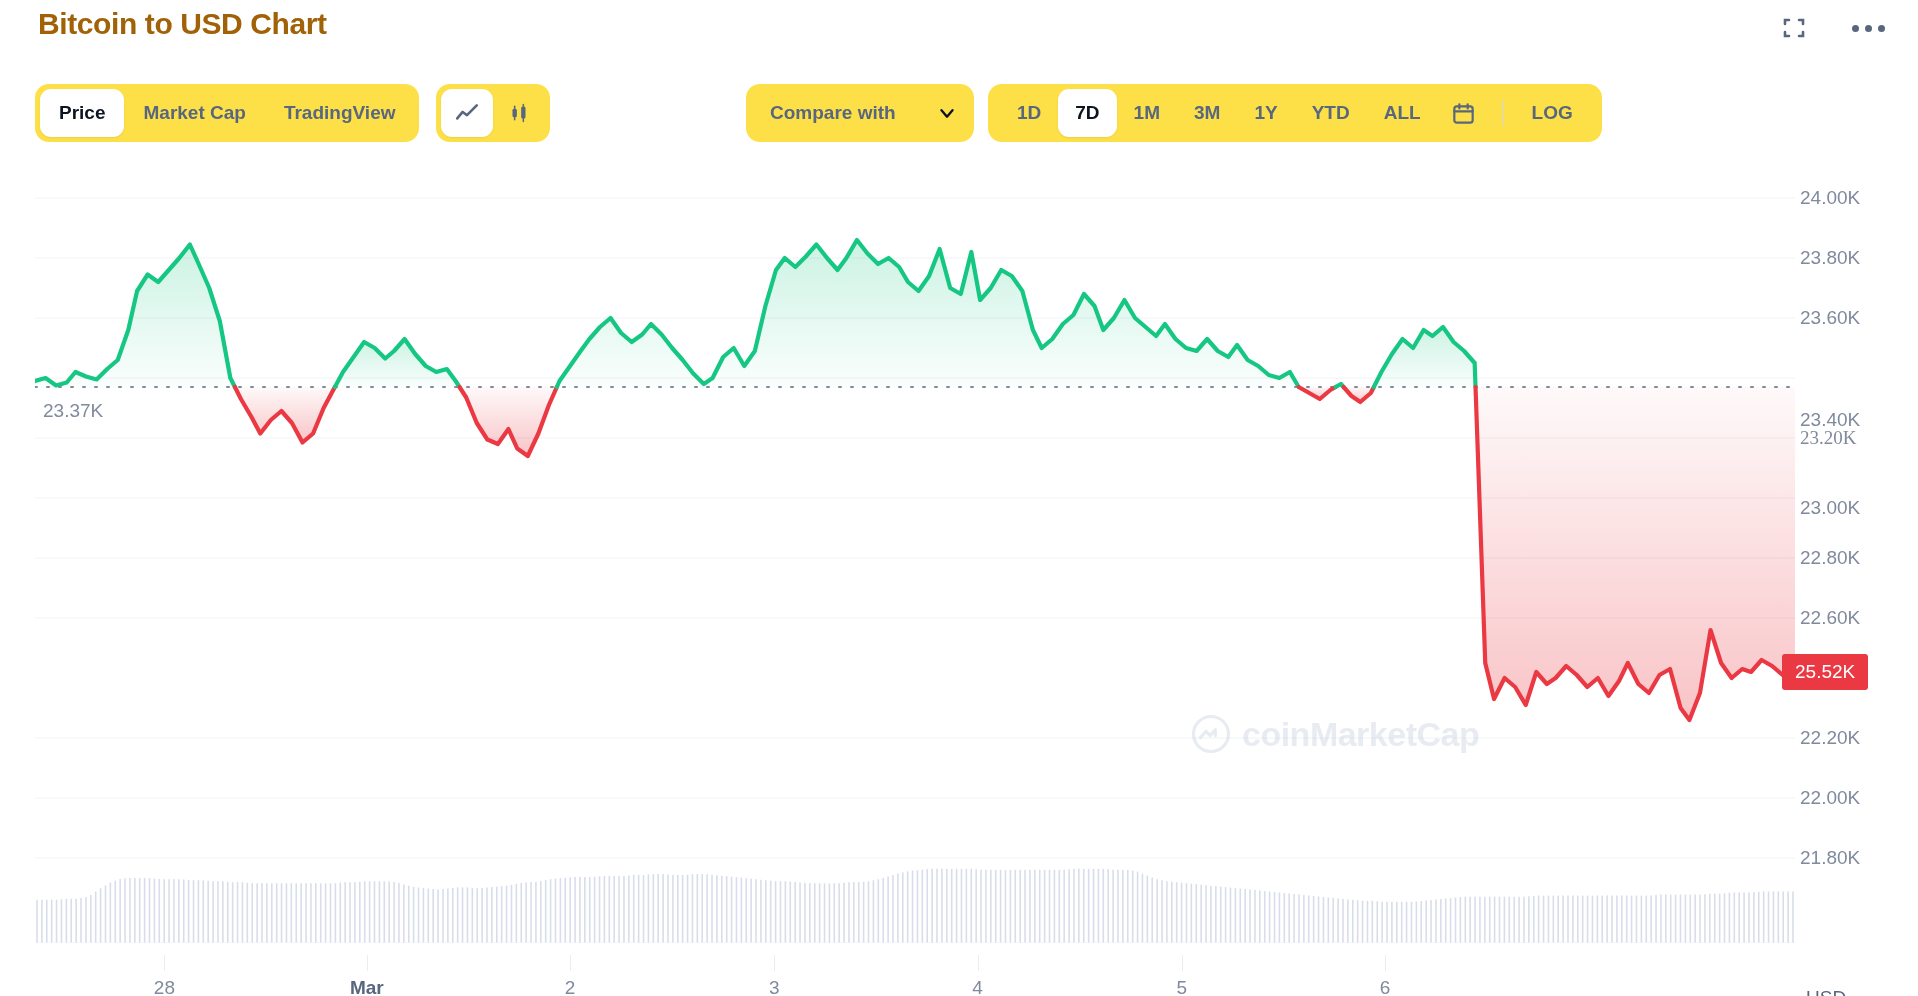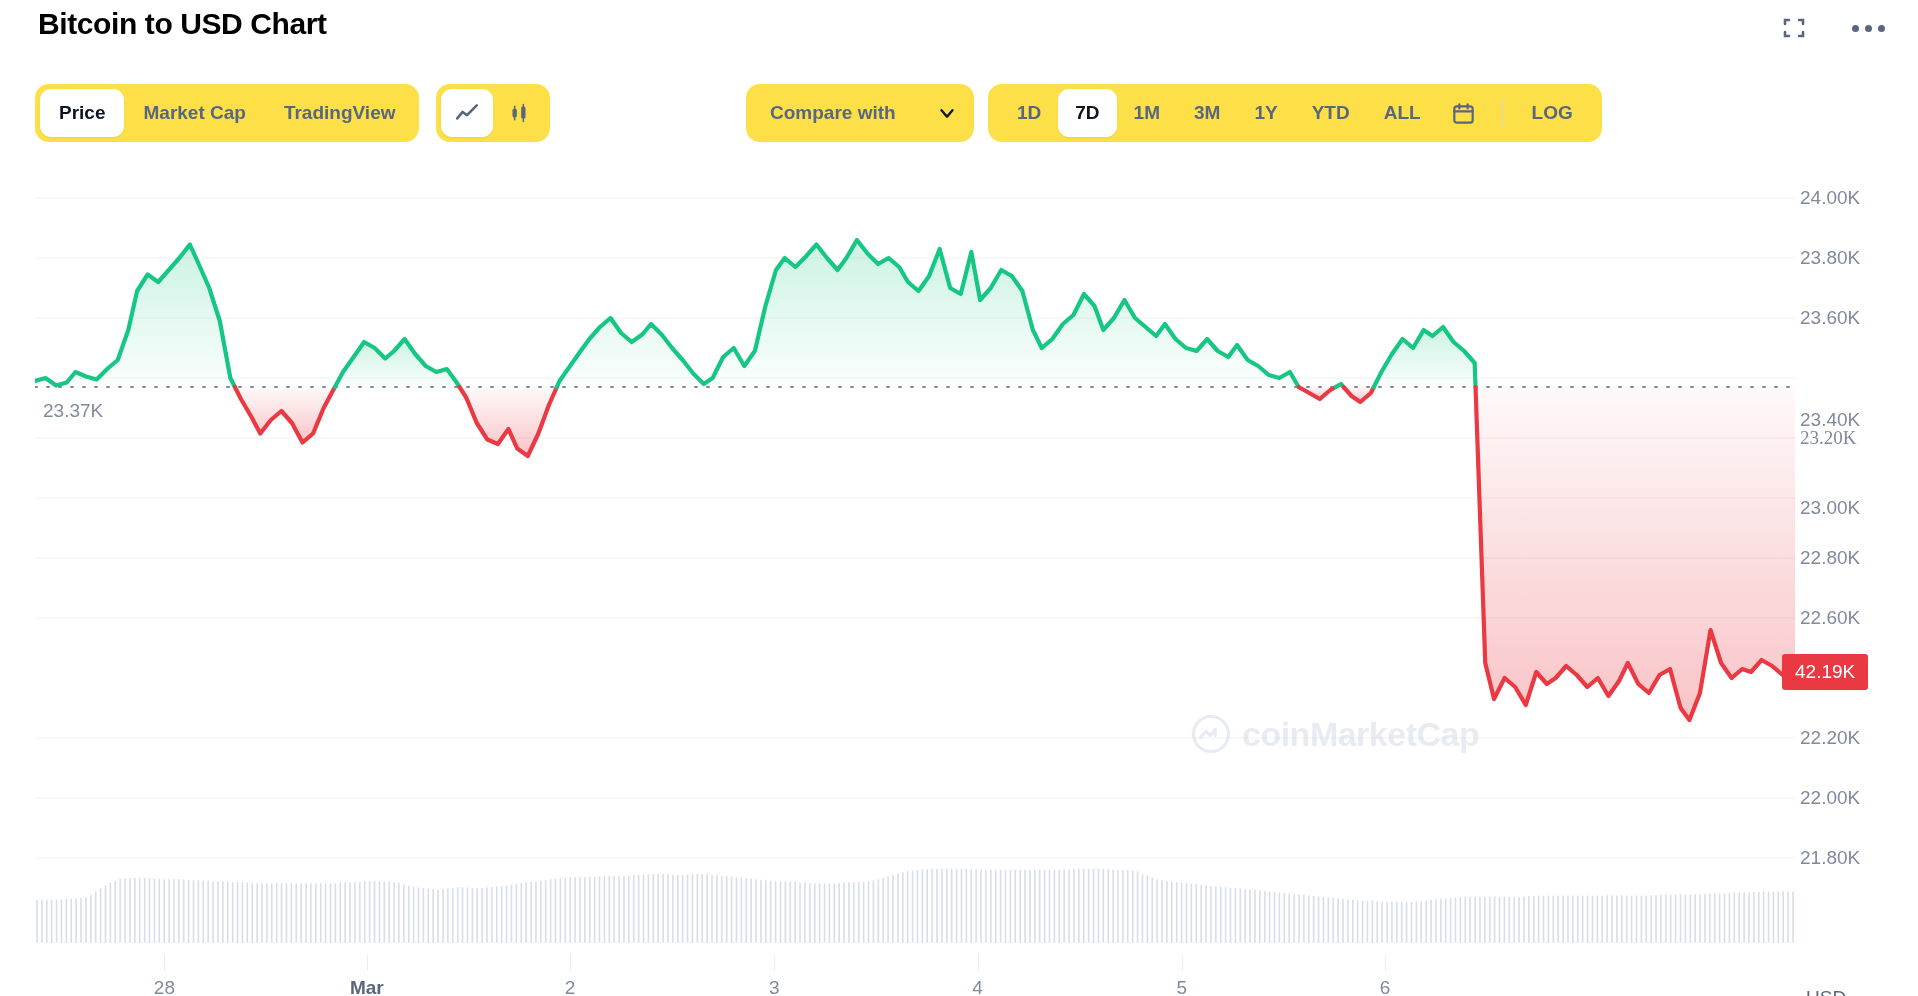--- a/index.html
+++ b/index.html
@@ -26,21 +26,21 @@
     height: 62px;
     display: flex;
     align-items: center;
   }
   .page-title {
     position: absolute;
     left: 38px;
     top: 7px;
     font-size: 30px;
     font-weight: 700;
-    color: #000000;
+    color: #a16207;
     letter-spacing: -0.4px;
     white-space: nowrap;
   }
   .header-actions {
     position: absolute;
     right: 30px;
     top: 8px;
     display: flex;
     align-items: center;
     gap: 34px;
@@ -708,21 +708,21 @@
         <div class="ylabel" style="top: 90px;">23.80K</div>
         <div class="ylabel" style="top: 150px;">23.60K</div>
         <div class="ylabel" style="top: 204px; margin-top: 48px;">23.40K</div>
         <div class="ylabel" style="top: 270px; font-family: Liberation Serif, serif;">23.20K</div>
         <div class="ylabel" style="top: 340px; text-align: center;">23.00K</div>
         <div class="ylabel" style="top: 390px;">22.80K</div>
         <div class="ylabel" style="top: 450px;">22.60K</div>
         <div class="ylabel" style="top: 570px;">22.20K</div>
         <div class="ylabel" style="top: 630px;">22.00K</div>
         <div class="ylabel" style="top: 690px;">21.80K</div>
-        <div class="price-badge" style="top: 504px;">42.19K</div>
+        <div class="price-badge" style="top: 504px;">25.52K</div>
         <div class="ylabel currency" style="top: 810px; left: 6px;">USD</div>
       </div>
     <div class="xlabels" id="xlabels">
         <div class="xlabel" style="left: 129.44px; top: 22px;">28</div>
         <div style="position: absolute; width: 1px; height: 16px; background: rgb(233, 236, 241); left: 129.44px; top: 0px;"></div>
         <div class="xlabel bold" style="left: 331.84px; top: 22px;">Mar</div>
         <div style="position: absolute; width: 1px; height: 16px; background: rgb(233, 236, 241); left: 331.84px; top: 0px;"></div>
         <div class="xlabel" style="left: 535.12px; top: 22px;">2</div>
         <div style="position: absolute; width: 1px; height: 16px; background: rgb(233, 236, 241); left: 535.12px; top: 0px;"></div>
         <div class="xlabel" style="left: 739.28px; top: 22px;">3</div>

